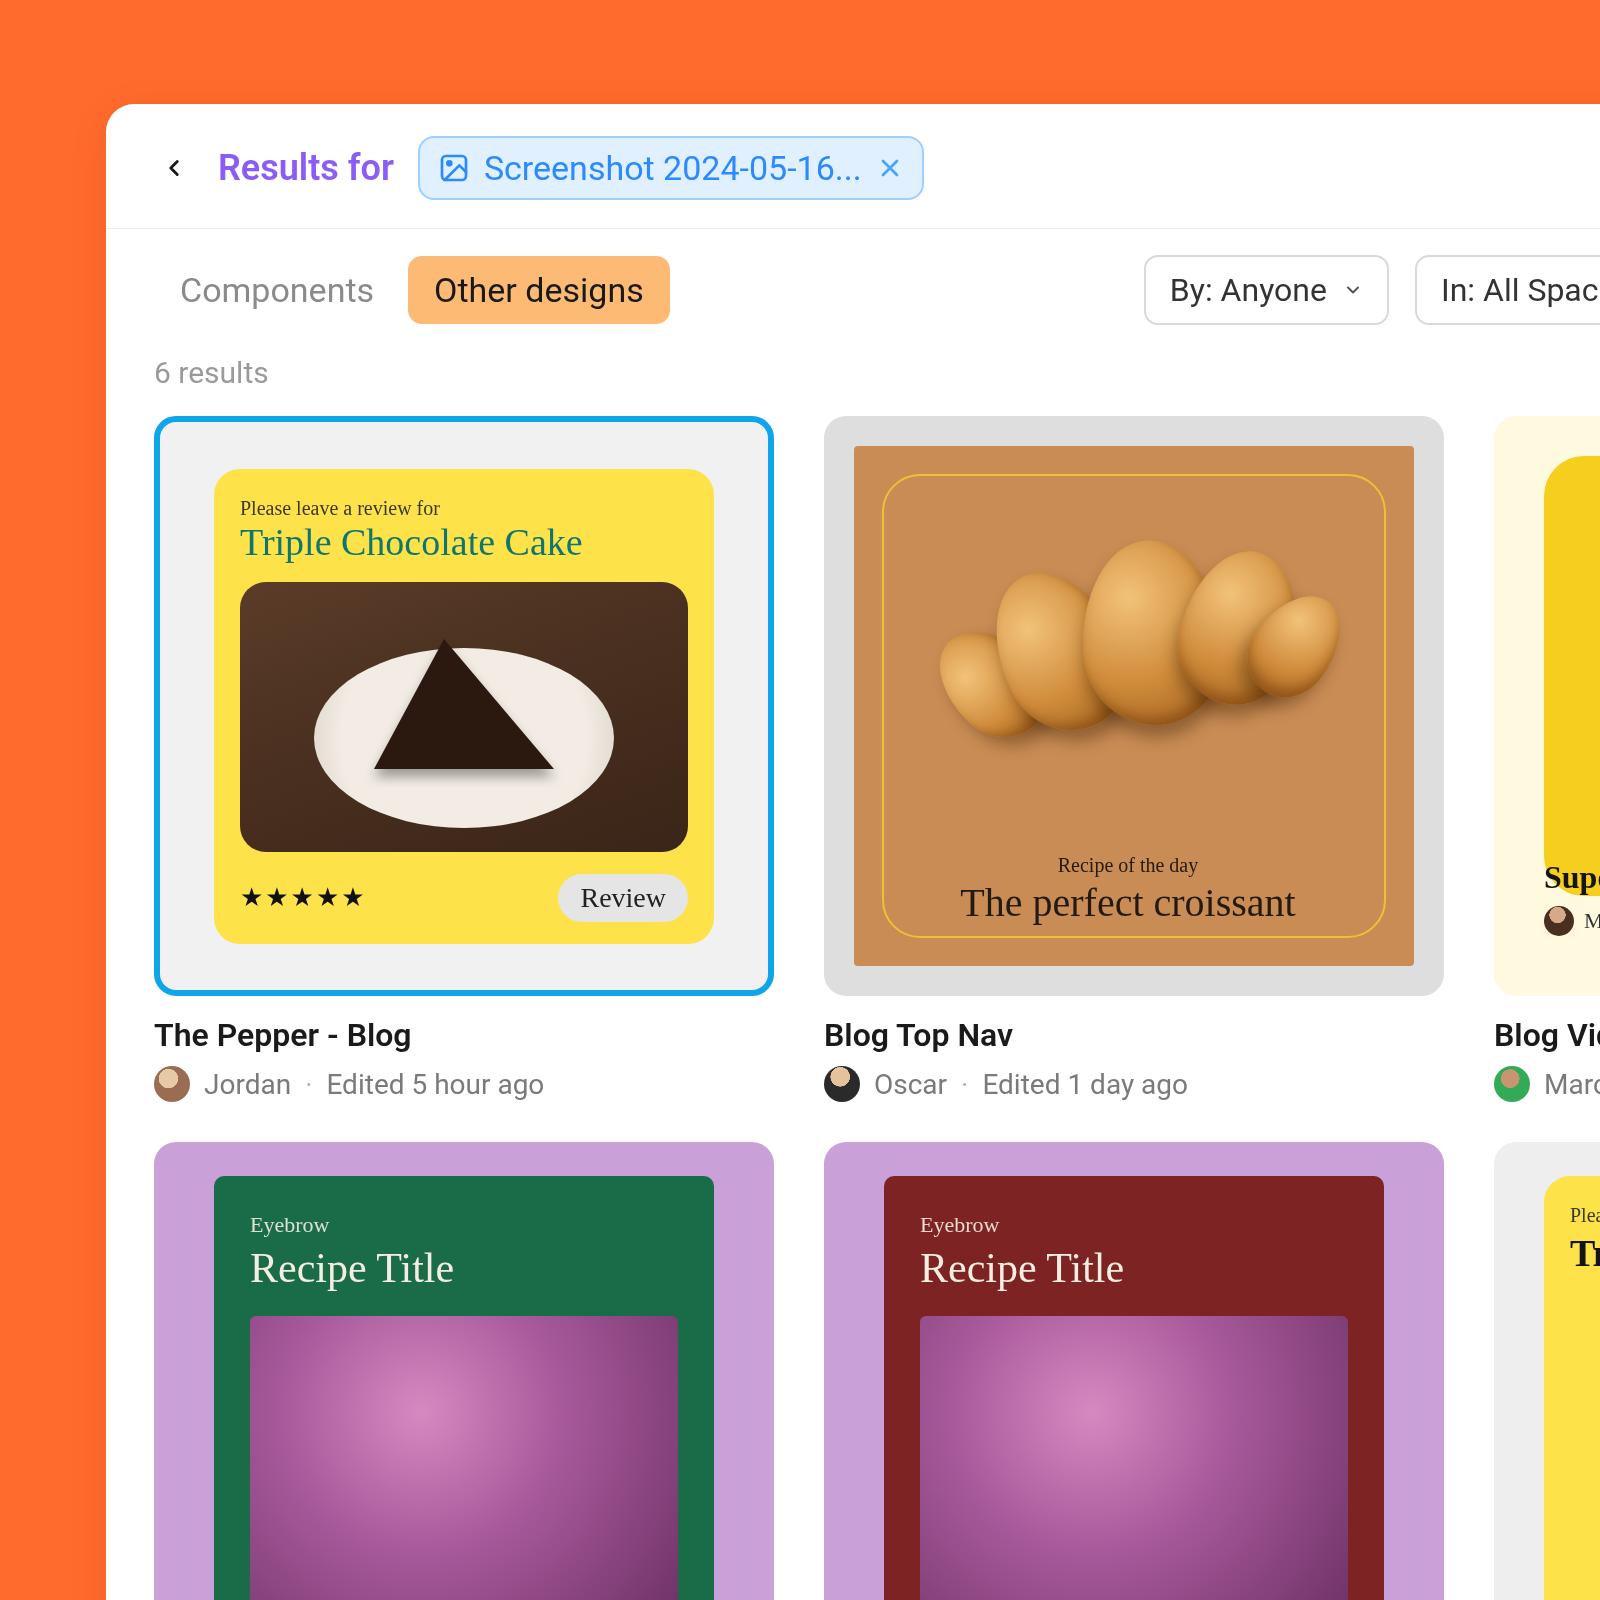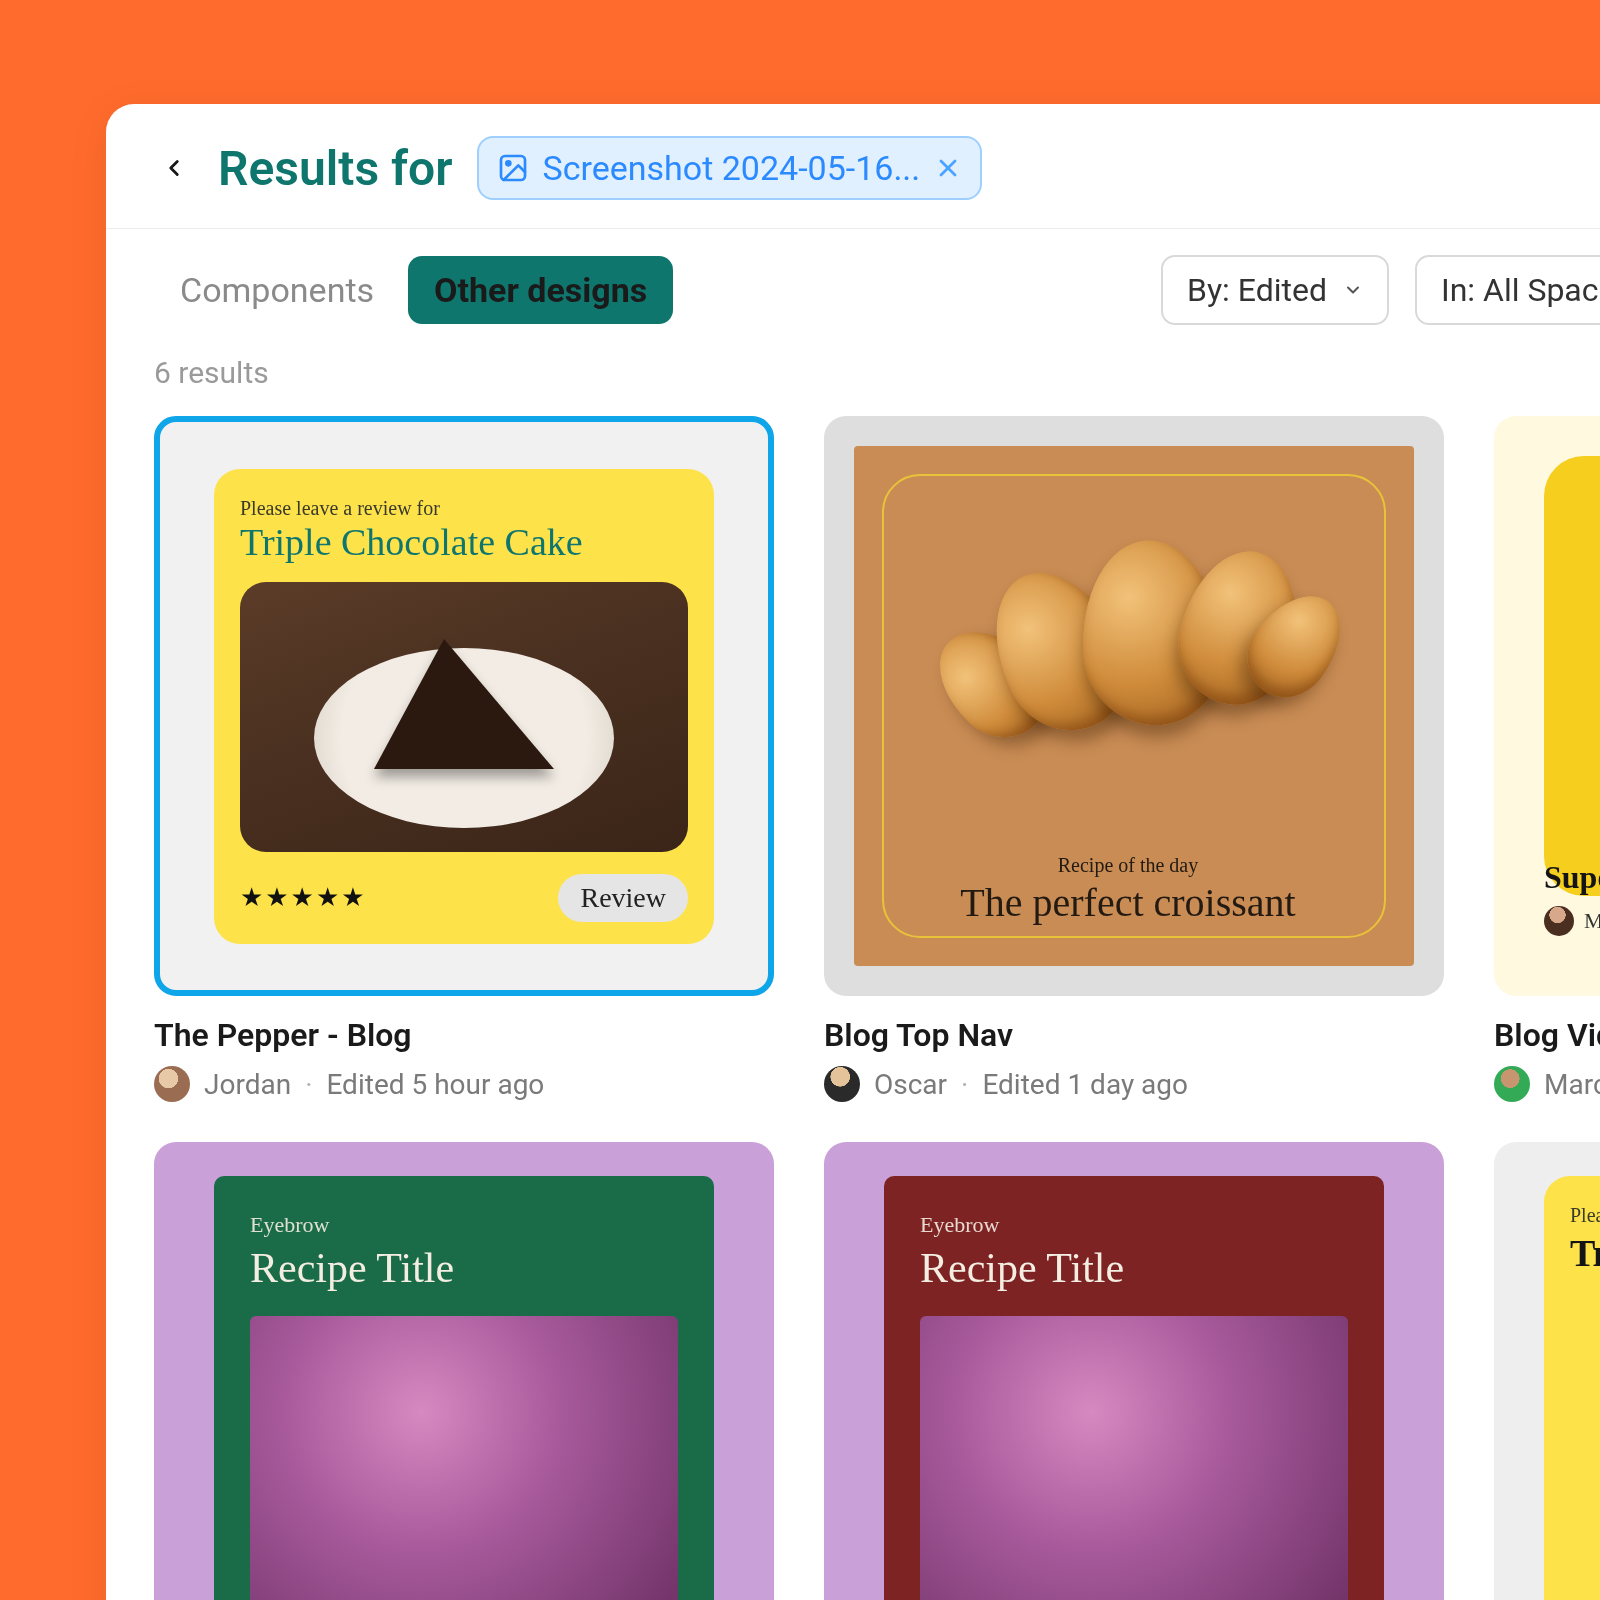--- a/index.html
+++ b/index.html
@@ -26,23 +26,23 @@
     gap: 24px;
     padding: 32px 48px 28px 48px;
     border-bottom: 1px solid #ececec;
   }
   .back-btn {
     width: 40px; height: 40px;
     display: flex; align-items: center; justify-content: center;
     cursor: pointer;
   }
   .results-for {
-    font-size: 48px;
+    font-size: 36px;
     font-weight: 600;
-    color: #0f766e;
+    color: #8b5cf6;
   }
   .chip {
     display: inline-flex;
     align-items: center;
     gap: 14px;
     background: #e1f0ff;
     border: 2px solid #9ecfff;
     border-radius: 16px;
     padding: 10px 18px;
     color: #2b8aff;
@@ -62,23 +62,23 @@
     gap: 8px;
   }
   .tab {
     font-size: 34px;
     color: #8a8a8a;
     padding: 14px 26px;
     border-radius: 14px;
     cursor: pointer;
   }
   .tab.active {
-    background: #0f766e;
+    background: #fdba74;
     color: #1a1a1a;
-    font-weight: 700;
+    font-weight: 400;
   }
   .spacer { flex: 1; }
   .filter {
     display: inline-flex;
     align-items: center;
     gap: 16px;
     border: 2px solid #d9d9d9;
     border-radius: 14px;
     padding: 14px 24px;
     font-size: 32px;
@@ -276,21 +276,21 @@
           <line x1="18" y1="6" x2="6" y2="18"></line>
         </svg>
     </div>
   </div>
 
   <div class="controls">
     <div class="tab">Components</div>
     <div class="tab active">Other designs</div>
     <div class="spacer"></div>
     <div class="filter">
-      <span>By: Edited</span>
+      <span>By: Anyone</span>
       <svg width="20" height="20" viewBox="0 0 24 24" fill="none" stroke="#555" stroke-width="2.4" stroke-linecap="round" stroke-linejoin="round">
           <polyline points="6 9 12 15 18 9"></polyline>
         </svg>
     </div>
     <div class="filter">
       <span>In: All Spaces</span>
     </div>
   </div>
 
   <div class="count">6 results</div>

